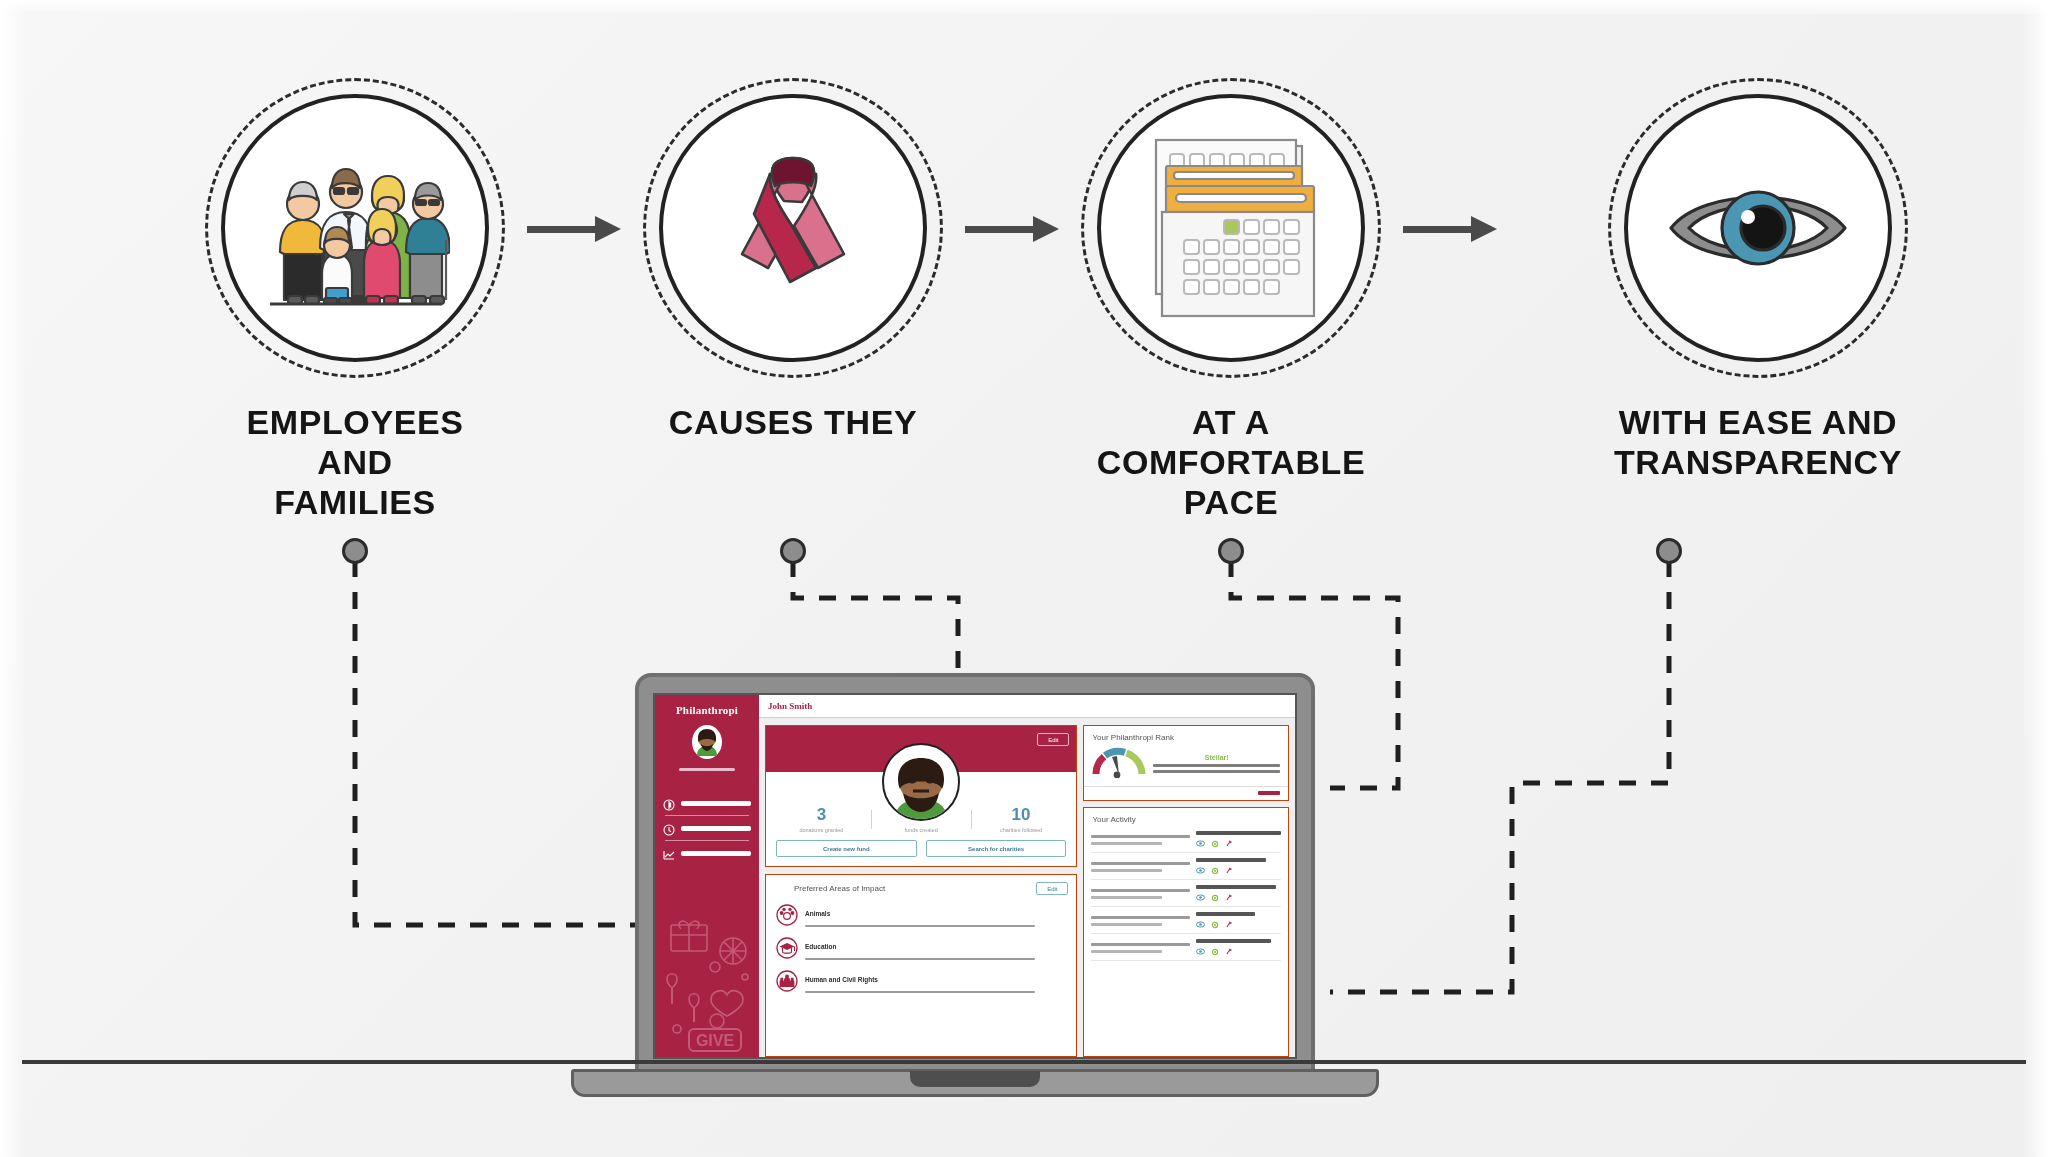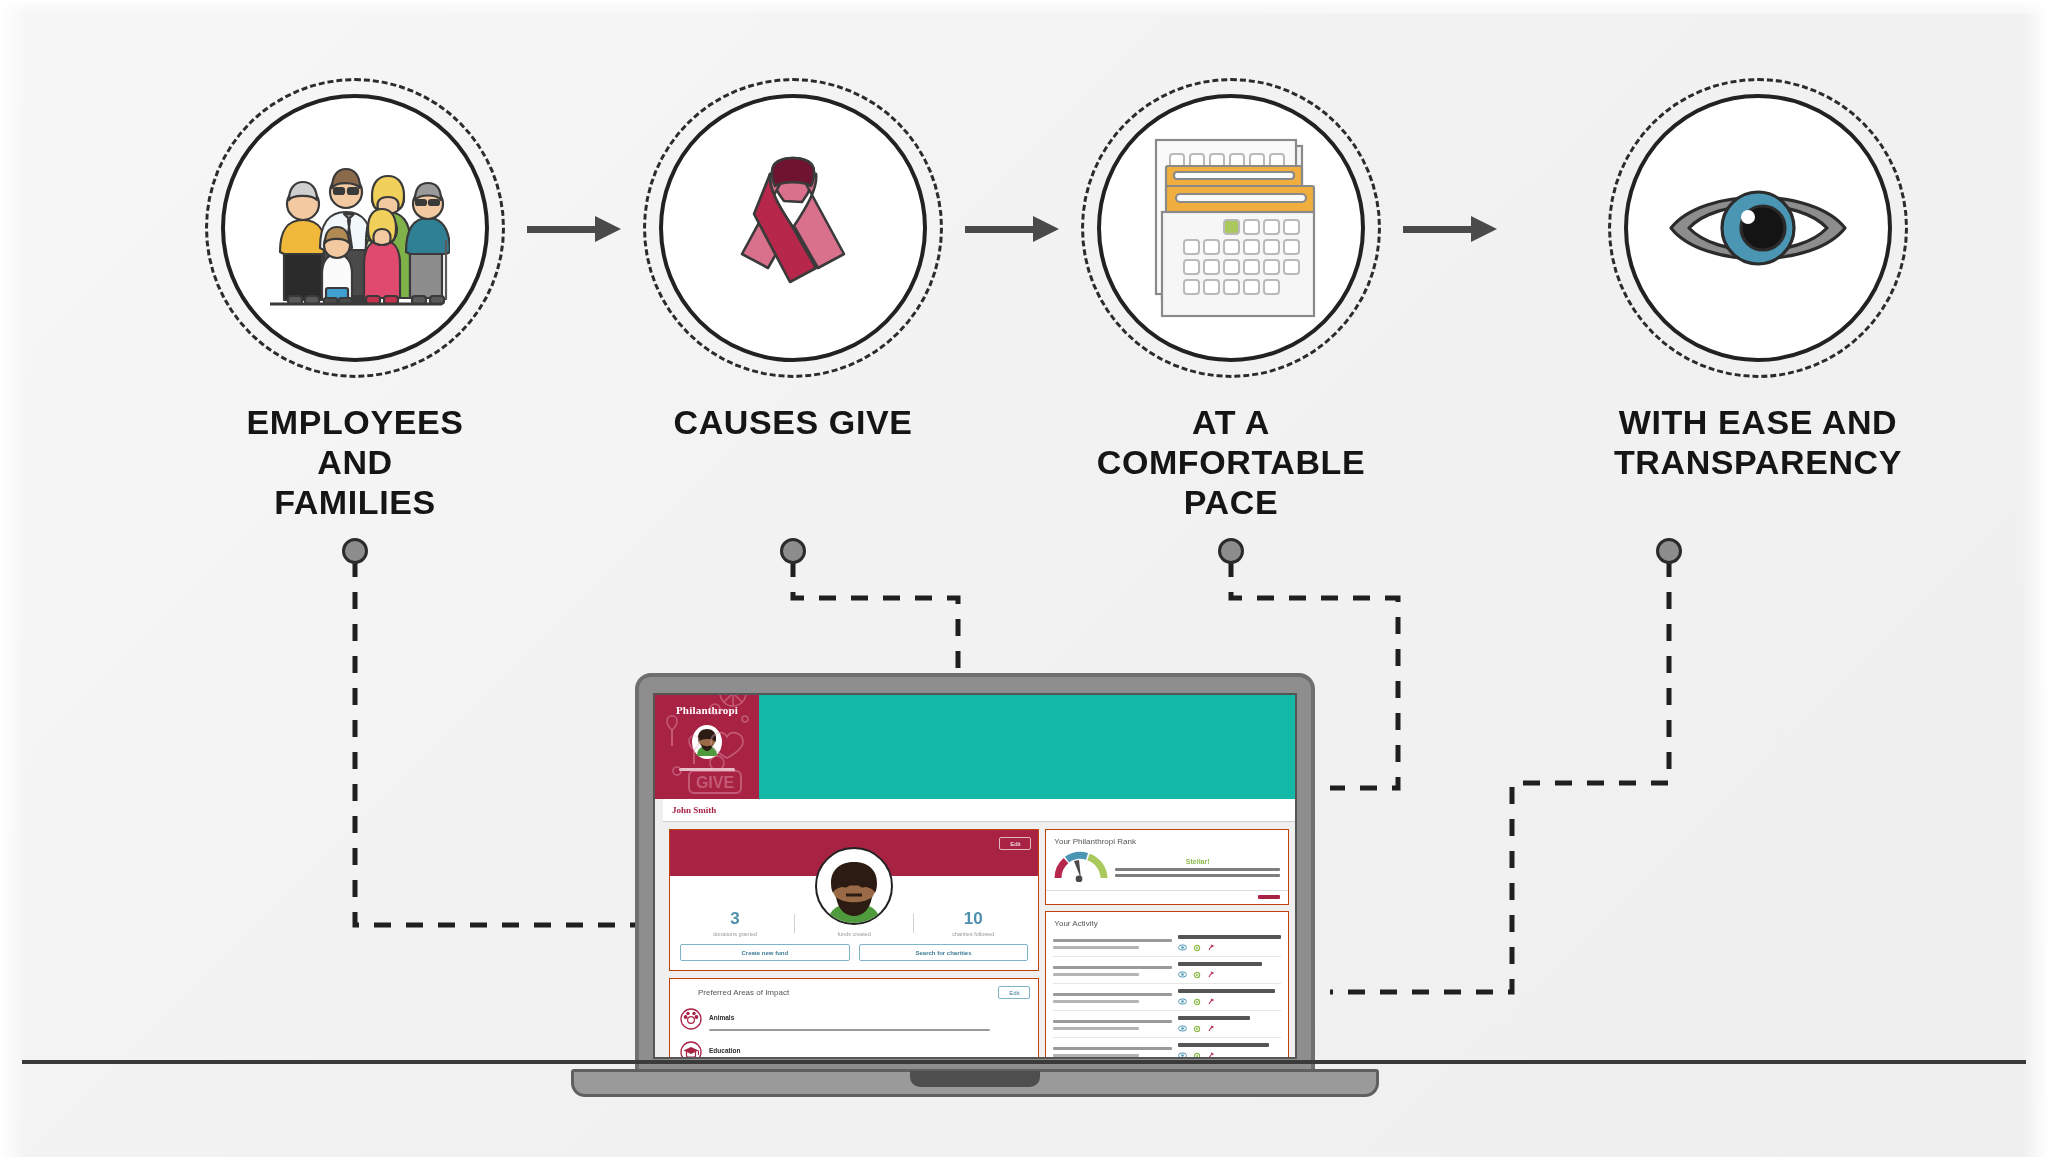--- a/index.html
+++ b/index.html
@@ -45,22 +45,22 @@
   
   .cdot{position:absolute;width:26px;height:26px;border-radius:50%;
     background:#8d8d8d;border:3px solid #2b2b2b;box-sizing:border-box;}
   .conn{position:absolute;left:0;top:0;width:2048px;height:1157px;pointer-events:none;}
 
   
   #laptop{position:absolute;left:617px;top:673px;width:716px;height:420px;}
   .lid{position:absolute;left:18px;top:0;width:680px;height:400px;
     background:#8e8e8e;border:4px solid #6f6f6f;border-radius:16px 16px 4px 4px;
     box-sizing:border-box;padding:16px 14px 10px 14px;}
-  .screen{position:relative;width:100%;height:100%;background:#14b8a6;
-    border:2px solid #555;box-sizing:border-box;overflow:hidden;display:flex;flex-direction:column;}
+  .screen{position:relative;width:100%;height:100%;background:#14532d;
+    border:2px solid #555;box-sizing:border-box;overflow:hidden;display:flex;}
   .base{position:absolute;left:-46px;top:396px;width:808px;height:28px;
     background:#9a9a9a;border:3px solid #5f5f5f;
     border-radius:3px 3px 14px 14px;box-sizing:border-box;}
   .notch{position:absolute;left:50%;transform:translateX(-50%);top:398px;
     width:130px;height:16px;background:#4e4e4e;border-radius:0 0 10px 10px;}
   .deskline{position:absolute;left:22px;top:1060px;width:2004px;height:4px;background:#3a3a3a;}
 
   
   .side{width:104px;background:#a82244;position:relative;flex:0 0 104px;overflow:hidden;}
   .brand{color:#fff;font-size:11px;font-weight:700;text-align:center;margin-top:9px;
@@ -68,21 +68,21 @@
   .side-av{width:30px;height:34px;border-radius:50%;background:#fff;margin:9px auto 0;
     display:flex;align-items:center;justify-content:center;}
   .side-name{width:56px;height:3px;background:#e7bfcb;margin:9px auto 0;border-radius:2px;}
   .side-nav{margin-top:26px;padding:0 8px;}
   .nav-row{display:flex;align-items:center;gap:6px;margin-bottom:6px;}
   .nav-ico{width:12px;height:12px;flex:0 0 12px;}
   .nav-bar{height:5px;background:#fff;border-radius:2px;flex:1;}
   .nav-sep{height:1px;background:#d58ca1;margin:6px 2px;}
   .give-art{position:absolute;left:0;bottom:0;width:104px;height:140px;opacity:.42;}
 
-  .main{flex:1;background:#efefef;display:flex;flex-direction:column;min-width:0;padding-left:8px;}
+  .main{flex:1;background:#efefef;display:flex;flex-direction:column;min-width:0;}
   .topbar{height:22px;background:#fff;border-bottom:1px solid #cfcfcf;
     display:flex;align-items:center;padding-left:9px;}
   .topbar-name{font-size:9px;color:#a82244;font-weight:700;font-family:"Liberation Serif",serif;}
   .cols{flex:1;display:flex;gap:6px;padding:7px 6px 0 6px;min-height:0;}
   .colL{flex:1.52;display:flex;flex-direction:column;gap:7px;min-width:0;}
   .colR{flex:1;display:flex;flex-direction:column;gap:6px;min-width:0;}
   .card{background:#fff;border:1px solid #c2410c;}
 
   .hero{position:relative;}
   .hero-band{height:46px;background:#a82244;position:relative;}
@@ -225,21 +225,21 @@
                 <path d="M62 36c-2 14 10 34 22 52l-24 42-26-14 38-70z" fill="#d9708c"></path>
                 <path d="M108 36c2 14-10 34-22 52l24 42 26-14-38-70z" fill="#d9708c"></path>
                 <path d="M62 36c-2 14 10 34 22 52l24 42-26 14-36-68z" fill="#b6274b"></path>
                 <path d="M64 34c0-9 8-14 21-14s21 5 21 14c0 6-1 10-3 14-7-5-29-5-36 0-2-4-3-8-3-14z" fill="#6e1430"></path>
               </g>
             </svg>
           </span>
         </div>
       </div>
       <div class="step-label">
-        <div>CAUSES GIVE</div>
+        <div>CAUSES THEY</div>
       </div>
     </div>
 
     <div class="arrow" style="left:965px;">
       <div class="shaft"></div>
         <div class="head"></div>
     </div>
 
     <div class="step" style="left:1081px;">
       <div class="circle-wrap">

